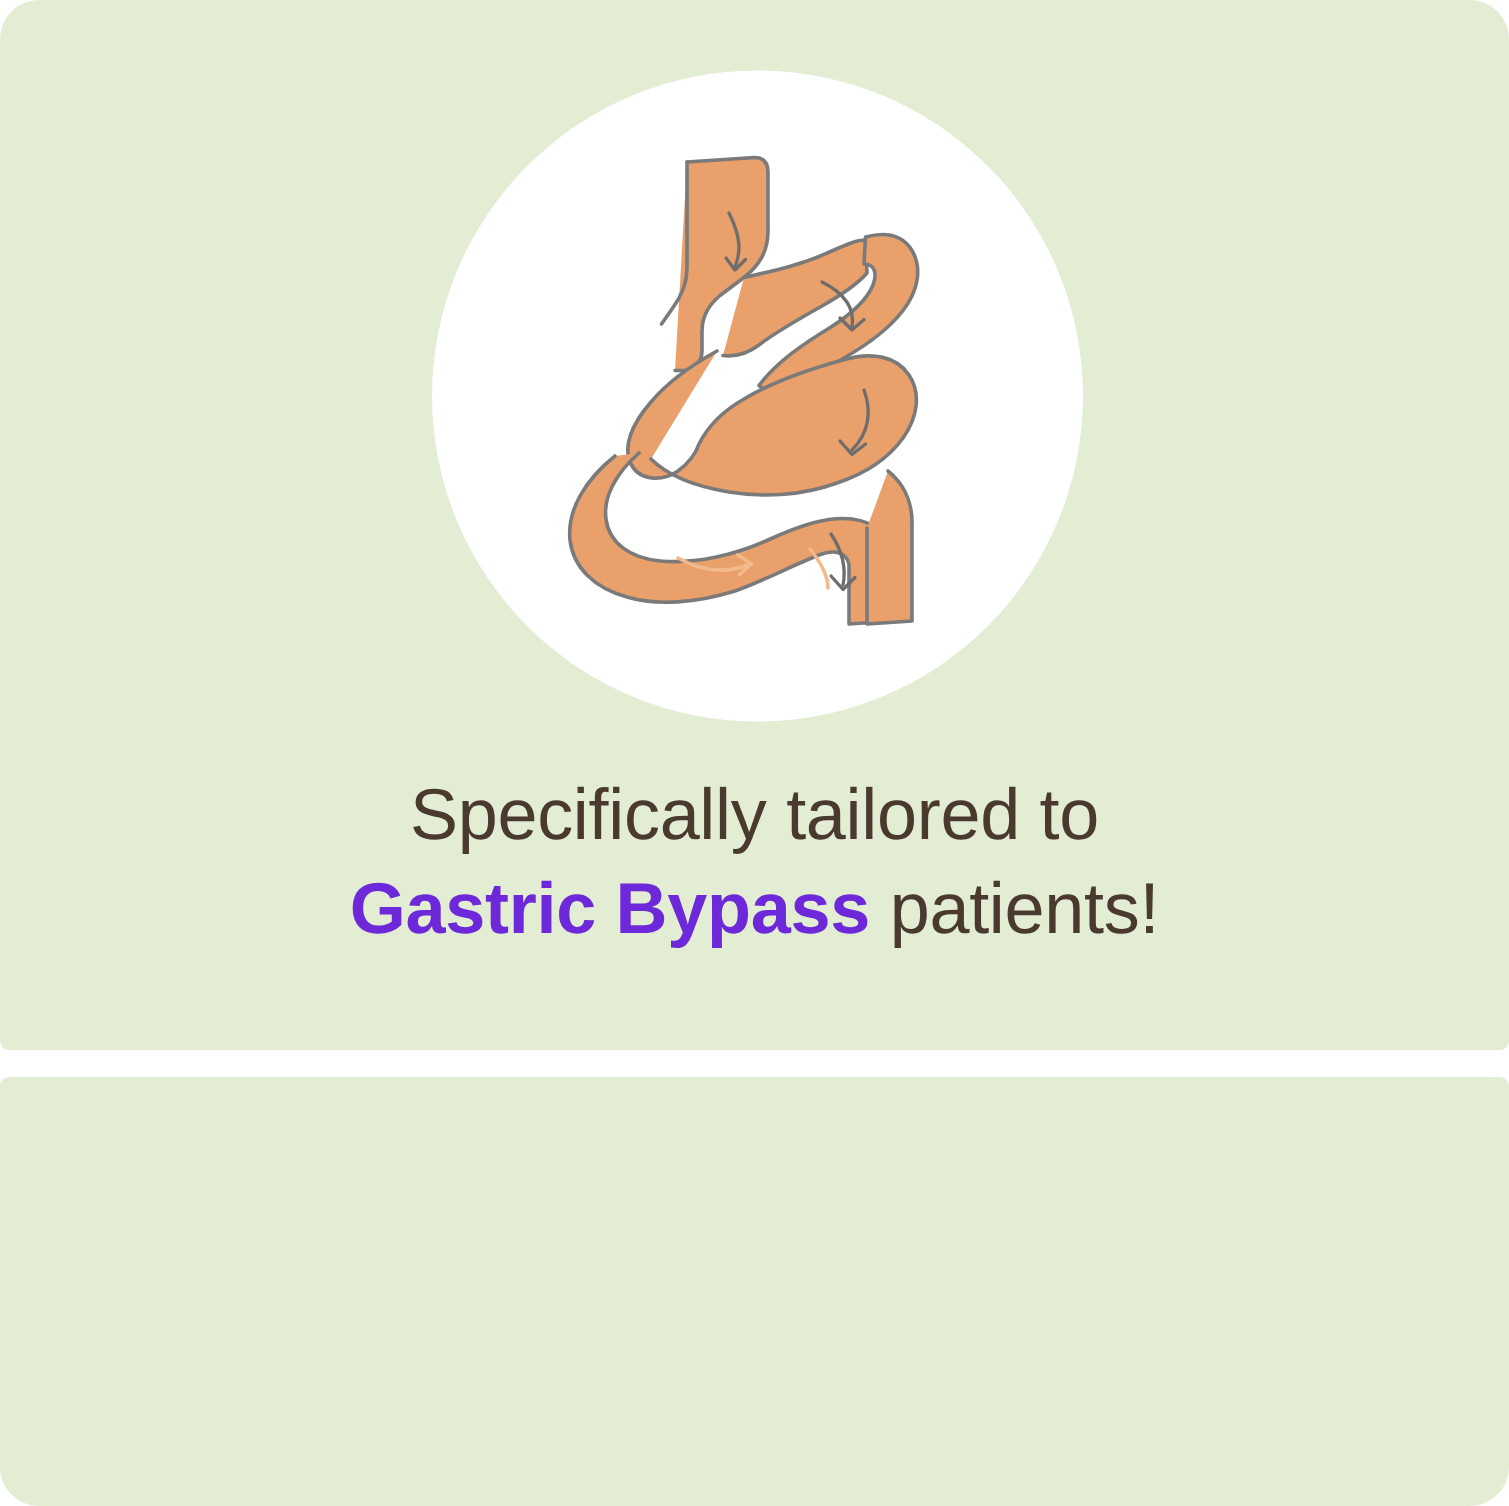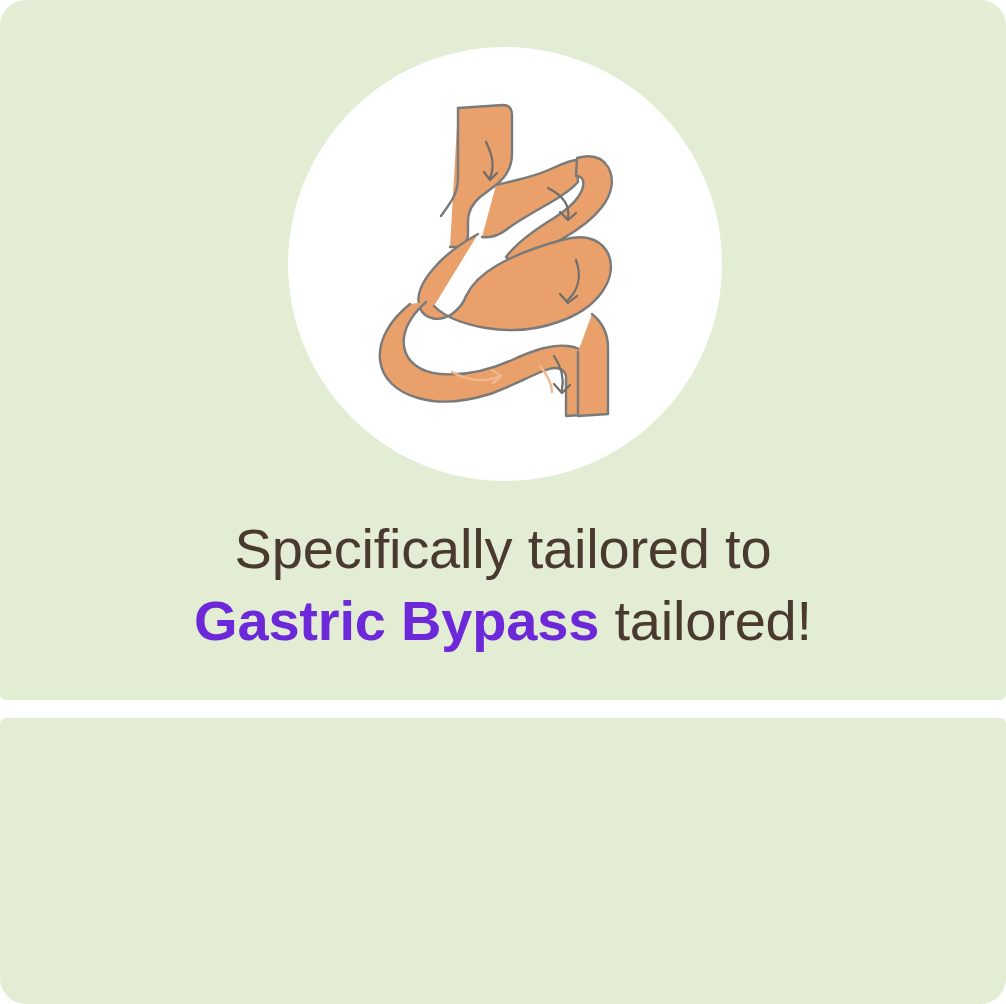--- a/index.html
+++ b/index.html
@@ -68,21 +68,21 @@
     left: 0;
     top: 516px;
     width: 1006px;
     text-align: center;
     color: #4a392f;
     line-height: 1.18;
     letter-spacing: -0.2px;
   }
   .headline-line {
     display: block;
-    font-size: 56px;
+    font-size: 48px;
     font-weight: 400;
     white-space: nowrap;
   }
   .headline-line-2 {
     margin-top: 6px;
   }
   .headline-strong {
     font-weight: 700;
     color: #6d28d9;
   }
@@ -162,21 +162,21 @@
         <g fill="none" stroke="#f2b98c" stroke-width="2.4" stroke-linecap="round" stroke-linejoin="round">
           <path d="M112 288 C130 298 146 298 160 292"></path>
           <path d="M152 286 L161 292 L153 299"></path>
           <path d="M200 282 C208 292 212 300 212 308"></path>
         </g>
       </svg>
     </div>
 
     <div class="headline">
       <span class="headline-line">Specifically tailored to</span>
-      <span class="headline-line headline-line-2"><span class="headline-strong">Gastric Bypass</span><span> tailored!</span></span>
+      <span class="headline-line headline-line-2"><span class="headline-strong">Gastric Bypass</span><span> patients!</span></span>
     </div>
 
   </div>
 
   <div class="panel" id="panel-bottom">
 
     
 
     
 

